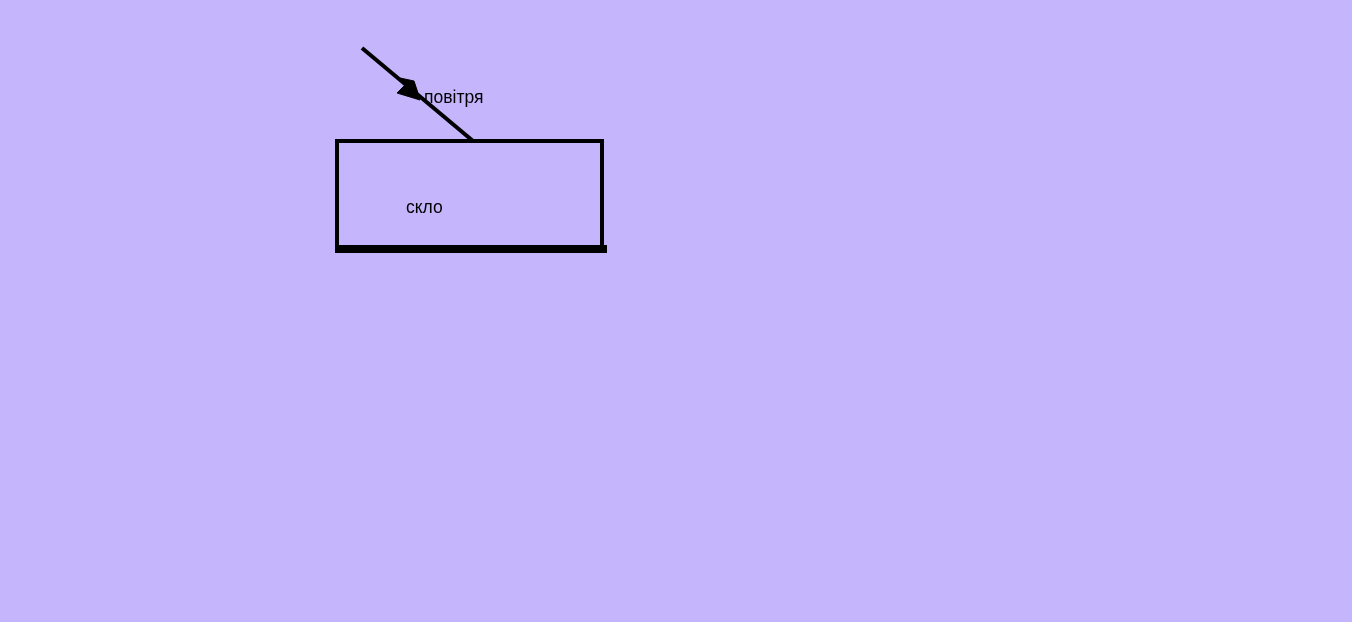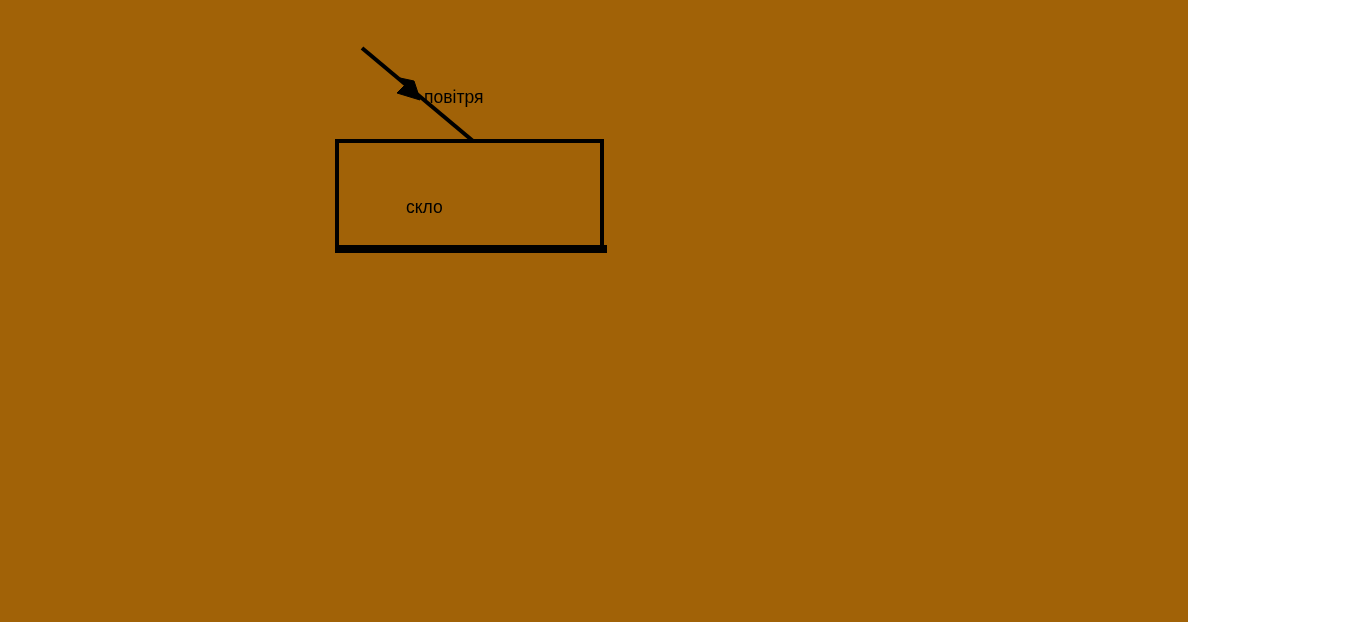--- a/index.html
+++ b/index.html
@@ -8,23 +8,23 @@
     background: #ffffff;
   }
   body {
     width: 1360px;
     height: 622px;
     overflow: hidden;
     font-family: "Liberation Sans", sans-serif;
   }
   #diagram-canvas {
     position: relative;
-    width: 1188px;
+    width: 1352px;
     height: 622px;
-    background: #a16207;
+    background: #c4b5fd;
   }
   #diagram-svg {
     position: absolute;
     left: 0;
     top: 0;
     width: 1360px;
     height: 622px;
     display: block;
   }
   .diagram-label {

